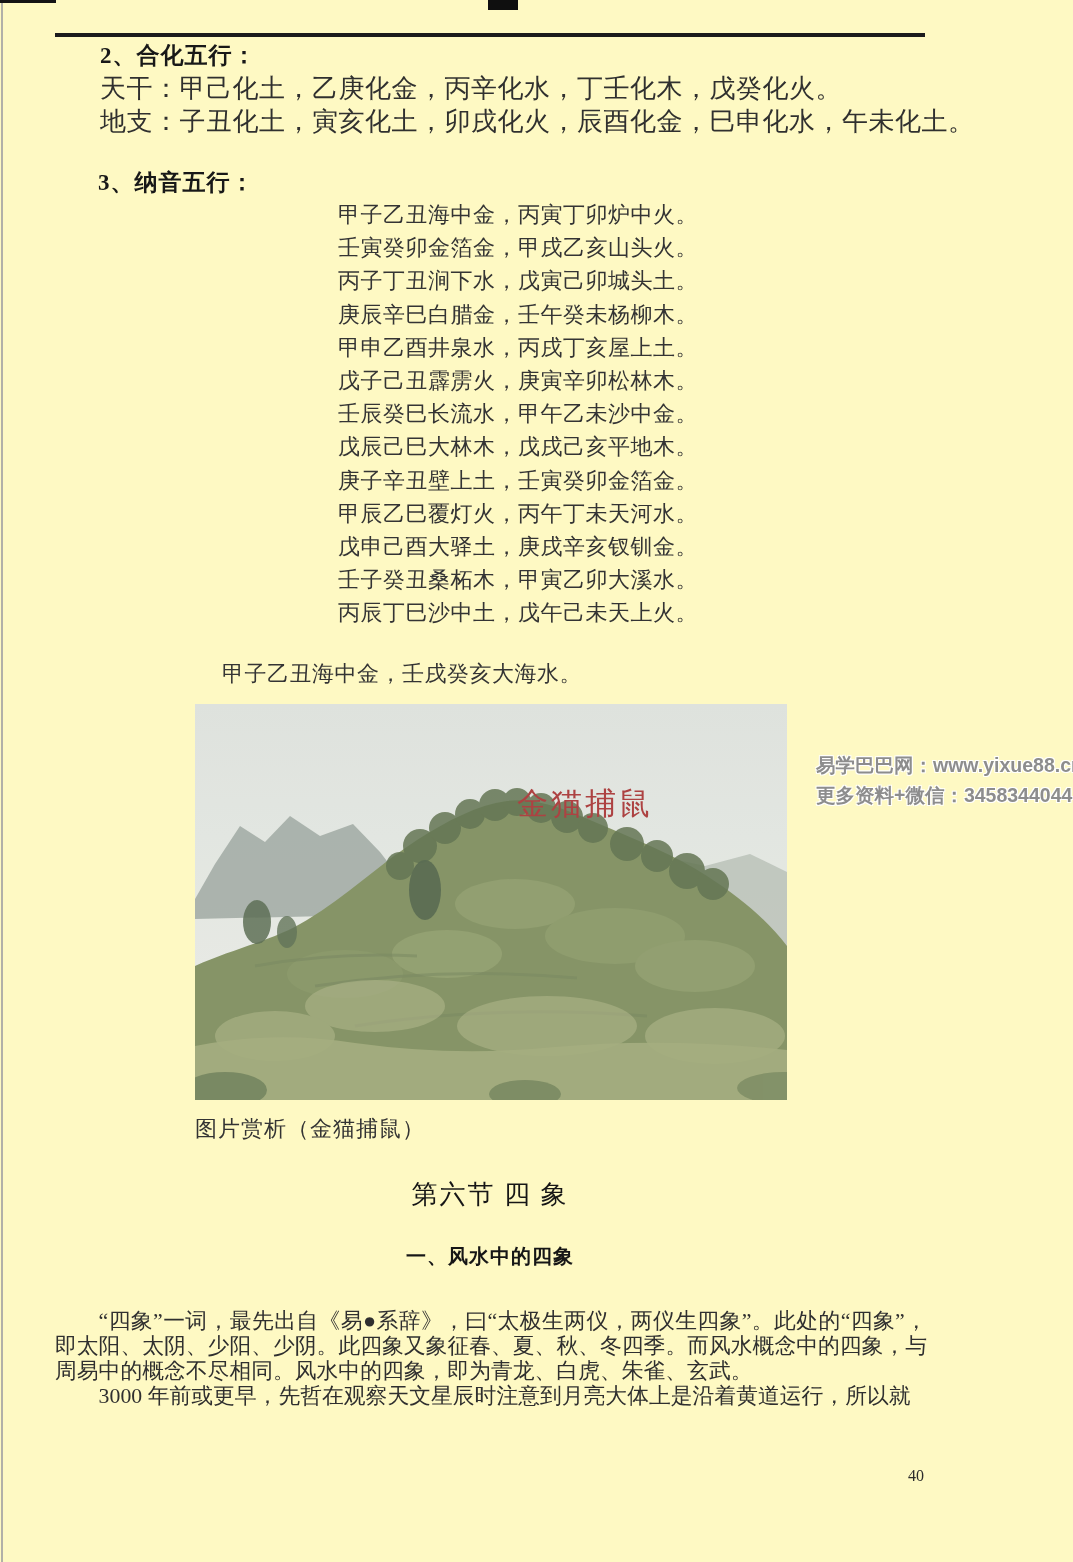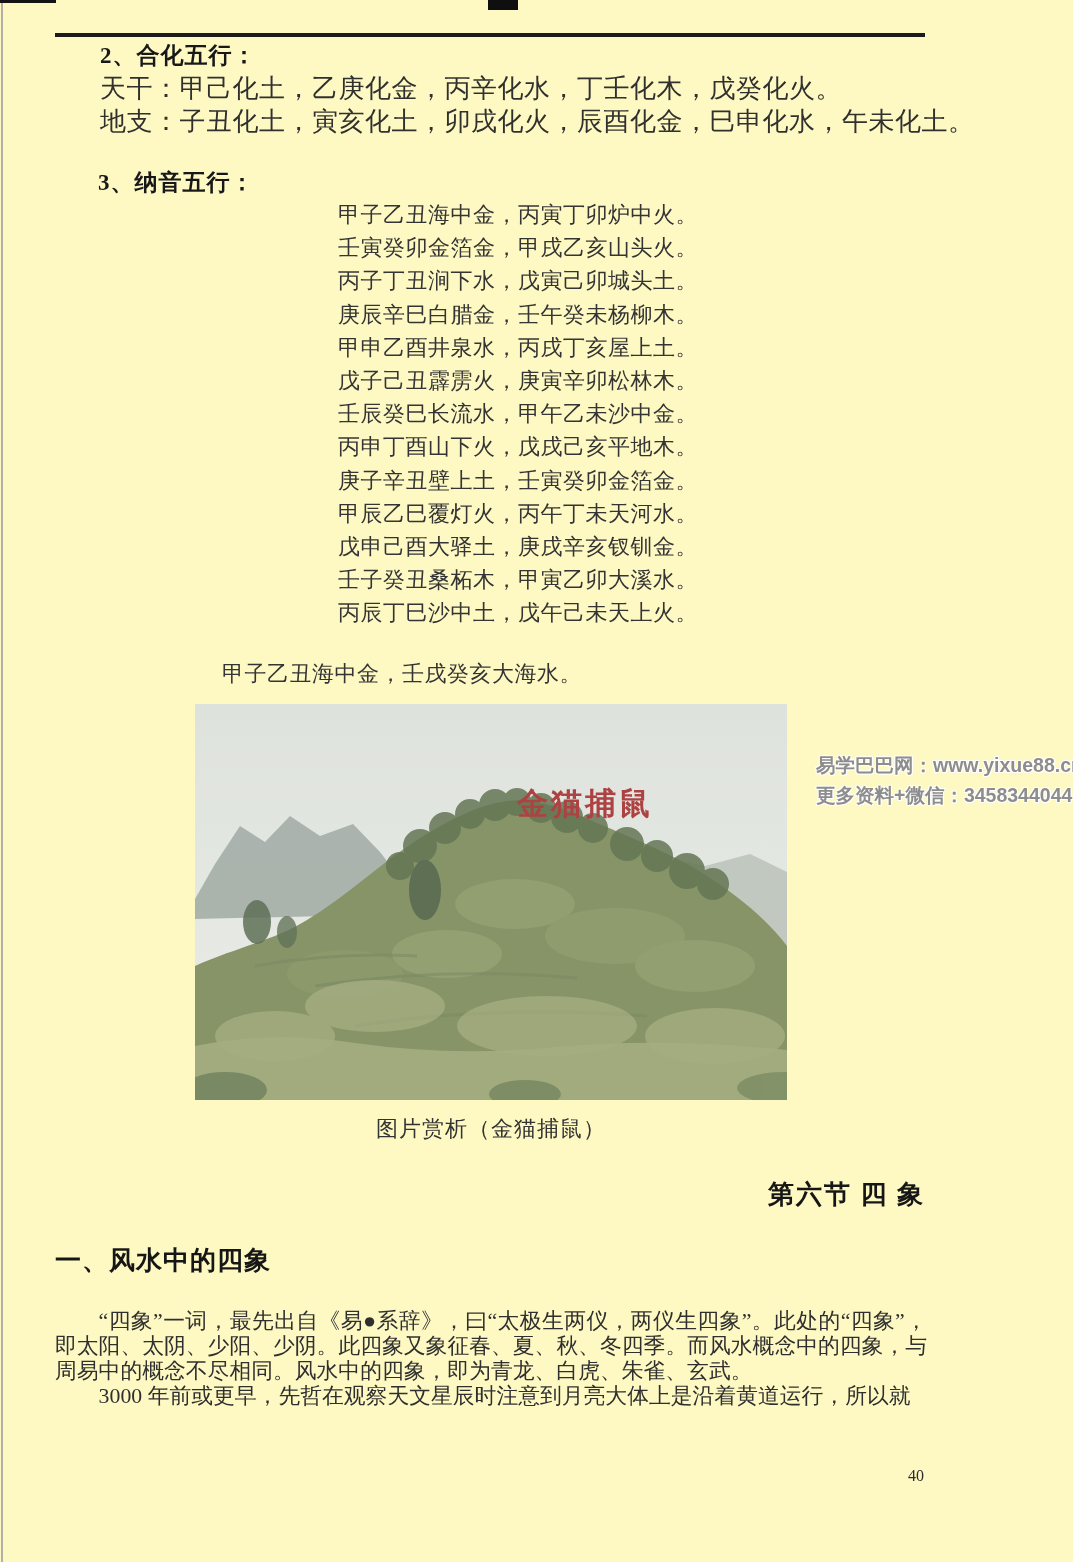--- a/index.html
+++ b/index.html
@@ -15,33 +15,33 @@
   .abs{position:absolute;}
   .edge-line{left:1px;top:0;width:2px;height:1562px;background:#a3a3a3;opacity:.85;}
   .tick-topleft{left:0;top:0;width:56px;height:3px;background:#141414;}
   .dash-topcenter{left:488px;top:0;width:30px;height:10px;background:#0f0f0f;}
   .header-rule{left:55px;top:33px;width:870px;height:4px;background:#1b1b1b;}
   .h-bold{font-weight:700;color:#181818;letter-spacing:1px;font-size:23px;line-height:24px;}
   .bodyline{font-size:26px;line-height:24px;color:#30302f;letter-spacing:.5px;white-space:nowrap;}
   .nayin{left:338px;top:198px;font-size:22px;line-height:33.2px;color:#343434;letter-spacing:.5px;}
   .nayin div{white-space:nowrap;}
   .nayin-last{left:222px;top:661px;font-size:22px;line-height:26px;color:#343434;letter-spacing:.5px;white-space:nowrap;}
-  .photo{left:195px;top:704px;width:592px;height:396px;font-weight:bold;}
+  .photo{left:195px;top:704px;width:592px;height:396px;}
   .photo svg{display:block;width:592px;height:396px;}
   .watermark{
     left:816px;top:750px;width:250px;
     font-family:"Liberation Sans","DejaVu Sans",sans-serif;
     font-weight:700;font-size:19.5px;line-height:30px;
     color:#8d8d8d;white-space:nowrap;
     text-shadow:1px 1px 0 rgba(255,255,255,.95),-1px -1px 0 rgba(255,255,255,.95),
                 1px -1px 0 rgba(255,255,255,.95),-1px 1px 0 rgba(255,255,255,.95);
   }
-  .caption{left:195px;top:1114px;width:592px;text-align:center;font-size:22px;color:#333;letter-spacing:1px;}
-  .sec-title{left:55px;top:1177px;width:870px;text-align:right;font-size:26px;font-weight:700;color:#161616;letter-spacing:2px;}
-  .sec-subtitle{left:55px;top:1243px;width:870px;font-size:26px;font-weight:700;color:#161616;letter-spacing:1px;}
+  .caption{left:195px;top:1114px;width:592px;text-align:left;font-size:22px;color:#333;letter-spacing:1px;}
+  .sec-title{left:55px;top:1177px;width:870px;text-align:center;font-size:26px;font-weight:400;color:#161616;letter-spacing:2px;}
+  .sec-subtitle{left:55px;top:1243px;width:870px;text-align:center;font-size:20px;font-weight:700;color:#161616;letter-spacing:1px;}
   .paras{left:55px;top:1309px;width:872px;font-size:21.8px;line-height:25px;color:#2f2f2f;text-align:justify;}
   .paras p{margin:0;text-indent:2em;}
   .page-number{left:908px;top:1467px;font-size:16px;color:#2c2c2c;font-family:Liberation Serif, serif;}
 </style>
 </head>
 <body>
 
 <div class="page">
 
   <div class="abs edge-line"></div>
@@ -55,21 +55,21 @@
   <div class="abs h-bold" style="left:98px;top:171px;">3、纳音五行：</div>
 
   <div class="abs nayin">
     <div>甲子乙丑海中金，丙寅丁卯炉中火。</div>
     <div>壬寅癸卯金箔金，甲戌乙亥山头火。</div>
     <div>丙子丁丑涧下水，戊寅己卯城头土。</div>
     <div>庚辰辛巳白腊金，壬午癸未杨柳木。</div>
     <div>甲申乙酉井泉水，丙戌丁亥屋上土。</div>
     <div>戊子己丑霹雳火，庚寅辛卯松林木。</div>
     <div>壬辰癸巳长流水，甲午乙未沙中金。</div>
-    <div>丙申丁酉山下火，戊戌己亥平地木。</div>
+    <div>戊辰己巳大林木，戊戌己亥平地木。</div>
     <div>庚子辛丑壁上土，壬寅癸卯金箔金。</div>
     <div>甲辰乙巳覆灯火，丙午丁未天河水。</div>
     <div>戊申己酉大驿土，庚戌辛亥钗钏金。</div>
     <div>壬子癸丑桑柘木，甲寅乙卯大溪水。</div>
     <div>丙辰丁巳沙中土，戊午己未天上火。</div>
   </div>
   <div class="abs nayin-last">甲子乙丑海中金，壬戌癸亥大海水。</div>
 
   <div class="abs photo">
     <svg viewBox="0 0 592 396" preserveAspectRatio="none">

